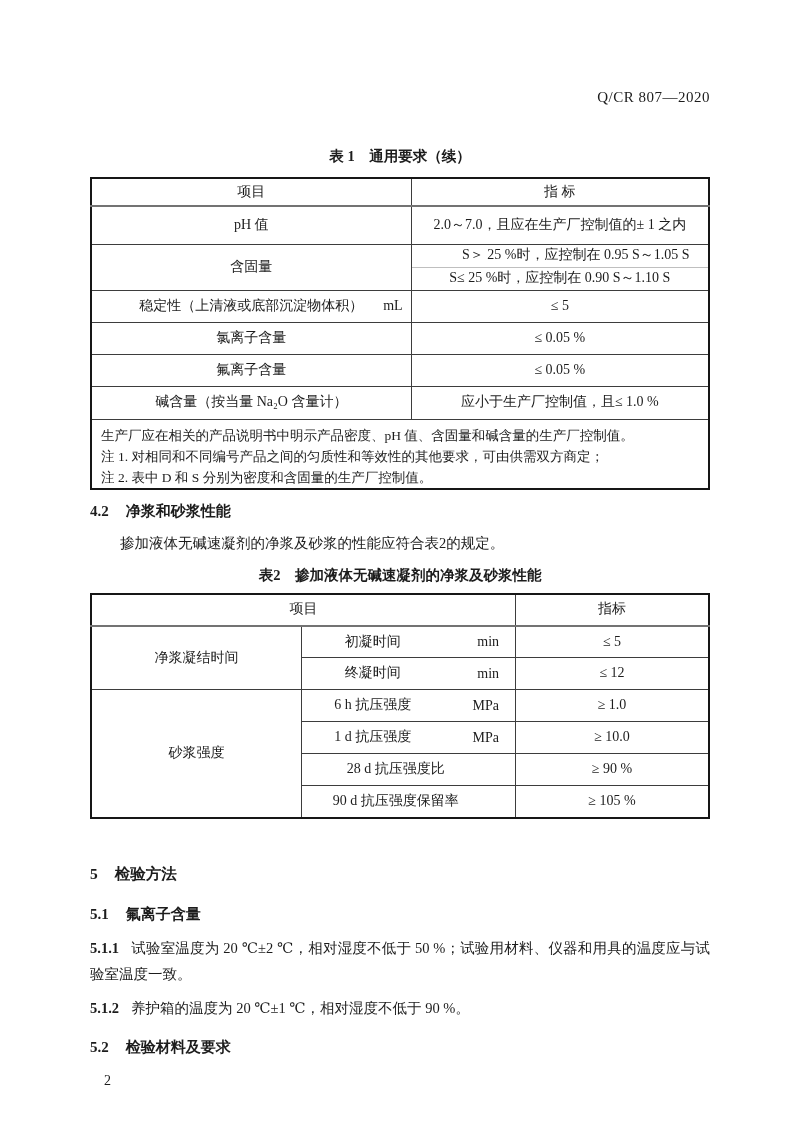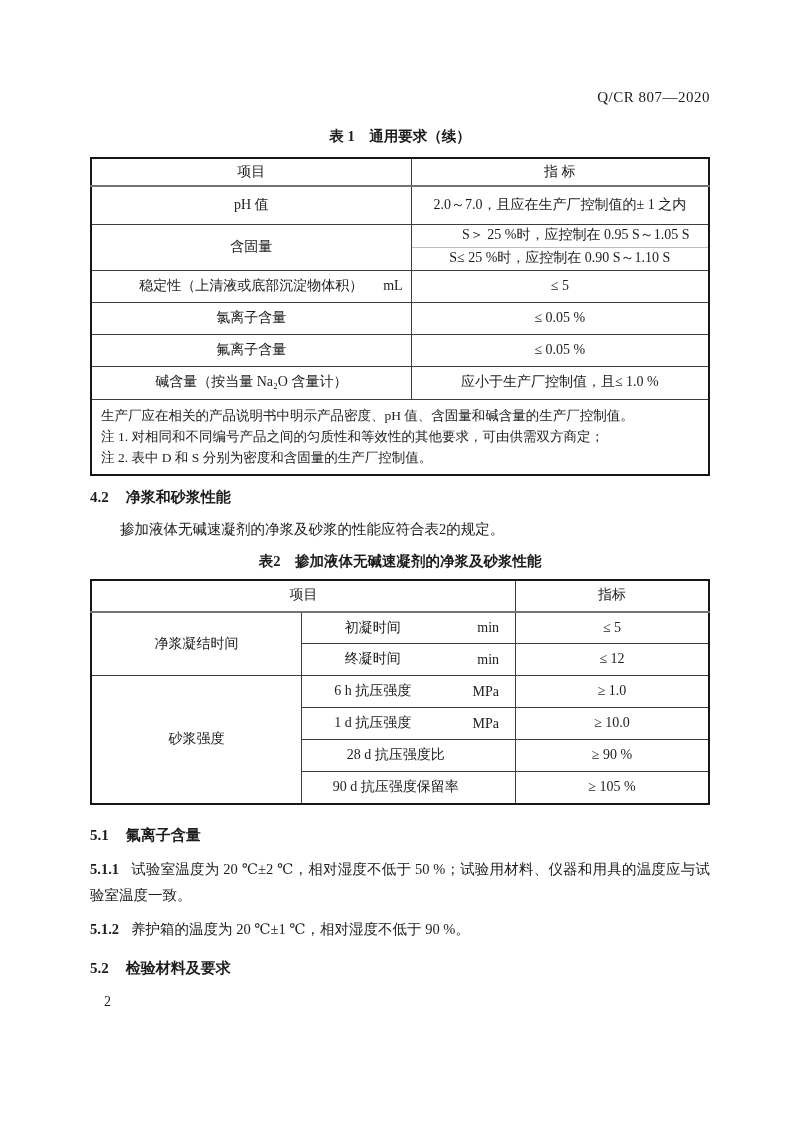--- a/index.html
+++ b/index.html
@@ -6,40 +6,40 @@
   body {
     width:800px; height:1131px; overflow:hidden;
     background:#ffffff; color:#1c1c1c;
     font-family:"Liberation Serif","DejaVu Serif",serif;
   }
   .page { box-sizing:border-box; width:800px; height:850px; padding:88px 90px 0 90px; }
 
   .doc-number { text-align:right; font-size:15px; line-height:18px; letter-spacing:.5px; }
 
   .table-caption { text-align:center; font-weight:bold; font-size:14.5px; line-height:20px; }
-  .cap1 { margin-top:20px; }
+  .cap1 { margin-top:40px; }
   .cap2 { margin-top:12px; }
 
   table.doc-table { border-collapse:collapse; width:100%; table-layout:fixed; border:2px solid #161616; }
   .t1 { margin-top:11px; }
   .t2 { margin-top:8px; }
   .doc-table td {
     border:1px solid #3d3d3d; text-align:center; vertical-align:middle;
     font-size:14px; padding:0 4px; box-sizing:border-box; line-height:1.3;
   }
   .doc-table tr.r-head td { border-bottom:2px solid #737373; }
   .t1 tr { height:32px; }
   .t1 tr.r-head { height:28px; }
   .t1 tr.r-ph { height:38px; }
   .t1 tr.r-solid { height:23px; }
   .t1 tr.r-alk { height:33px; }
   .t1 td.sub1 { border-bottom:1px solid #bfbfbf;padding-left:36px; }
   .t1 td.sub2 { border-top:1px solid #bfbfbf; }
   .t1 td.foot {
-    text-align:left; padding:5px 9px 6px 9px; font-size:13.5px; line-height:21px;
+    text-align:left; padding:5px 9px 0 9px; font-size:13.5px; line-height:21px;
   }
   .t2 tr { height:32px; }
 
   .unit-host { position:relative; }
   .unit-host .unit { position:absolute; top:50%; transform:translateY(-50%); }
   .t1 .unit-host .unit { right:8px; }
   .t2 .unit-host .unit { right:16px; }
   .t2 td.item-cell { padding-right:30px; }
   .t2 td.item-cell.with-unit { padding-right:76px; }
 
@@ -171,20 +171,23 @@
         <td class="item-cell">28 d 抗压强度比</td>
         <td>≥ 90 %</td>
       </tr>
       <tr>
         <td class="item-cell">90 d 抗压强度保留率</td>
         <td>≥ 105 %</td>
       </tr>
     </tbody>
   </table>
 
+  <div class="heading sec5">
+    <span class="h-num">5</span><span>检验方法</span>
+  </div>
 
   <div class="heading sec51">
     <span class="h-num">5.1</span><span>氟离子含量</span>
   </div>
 
   <p class="clause cl511">
     <span class="c-num">5.1.1</span><span>试验室温度为 20 ℃±2 ℃，相对湿度不低于 50 %；试验用材料、仪器和用具的温度应与试验室温度一致。</span>
   </p>
 
   <p class="clause cl512">

